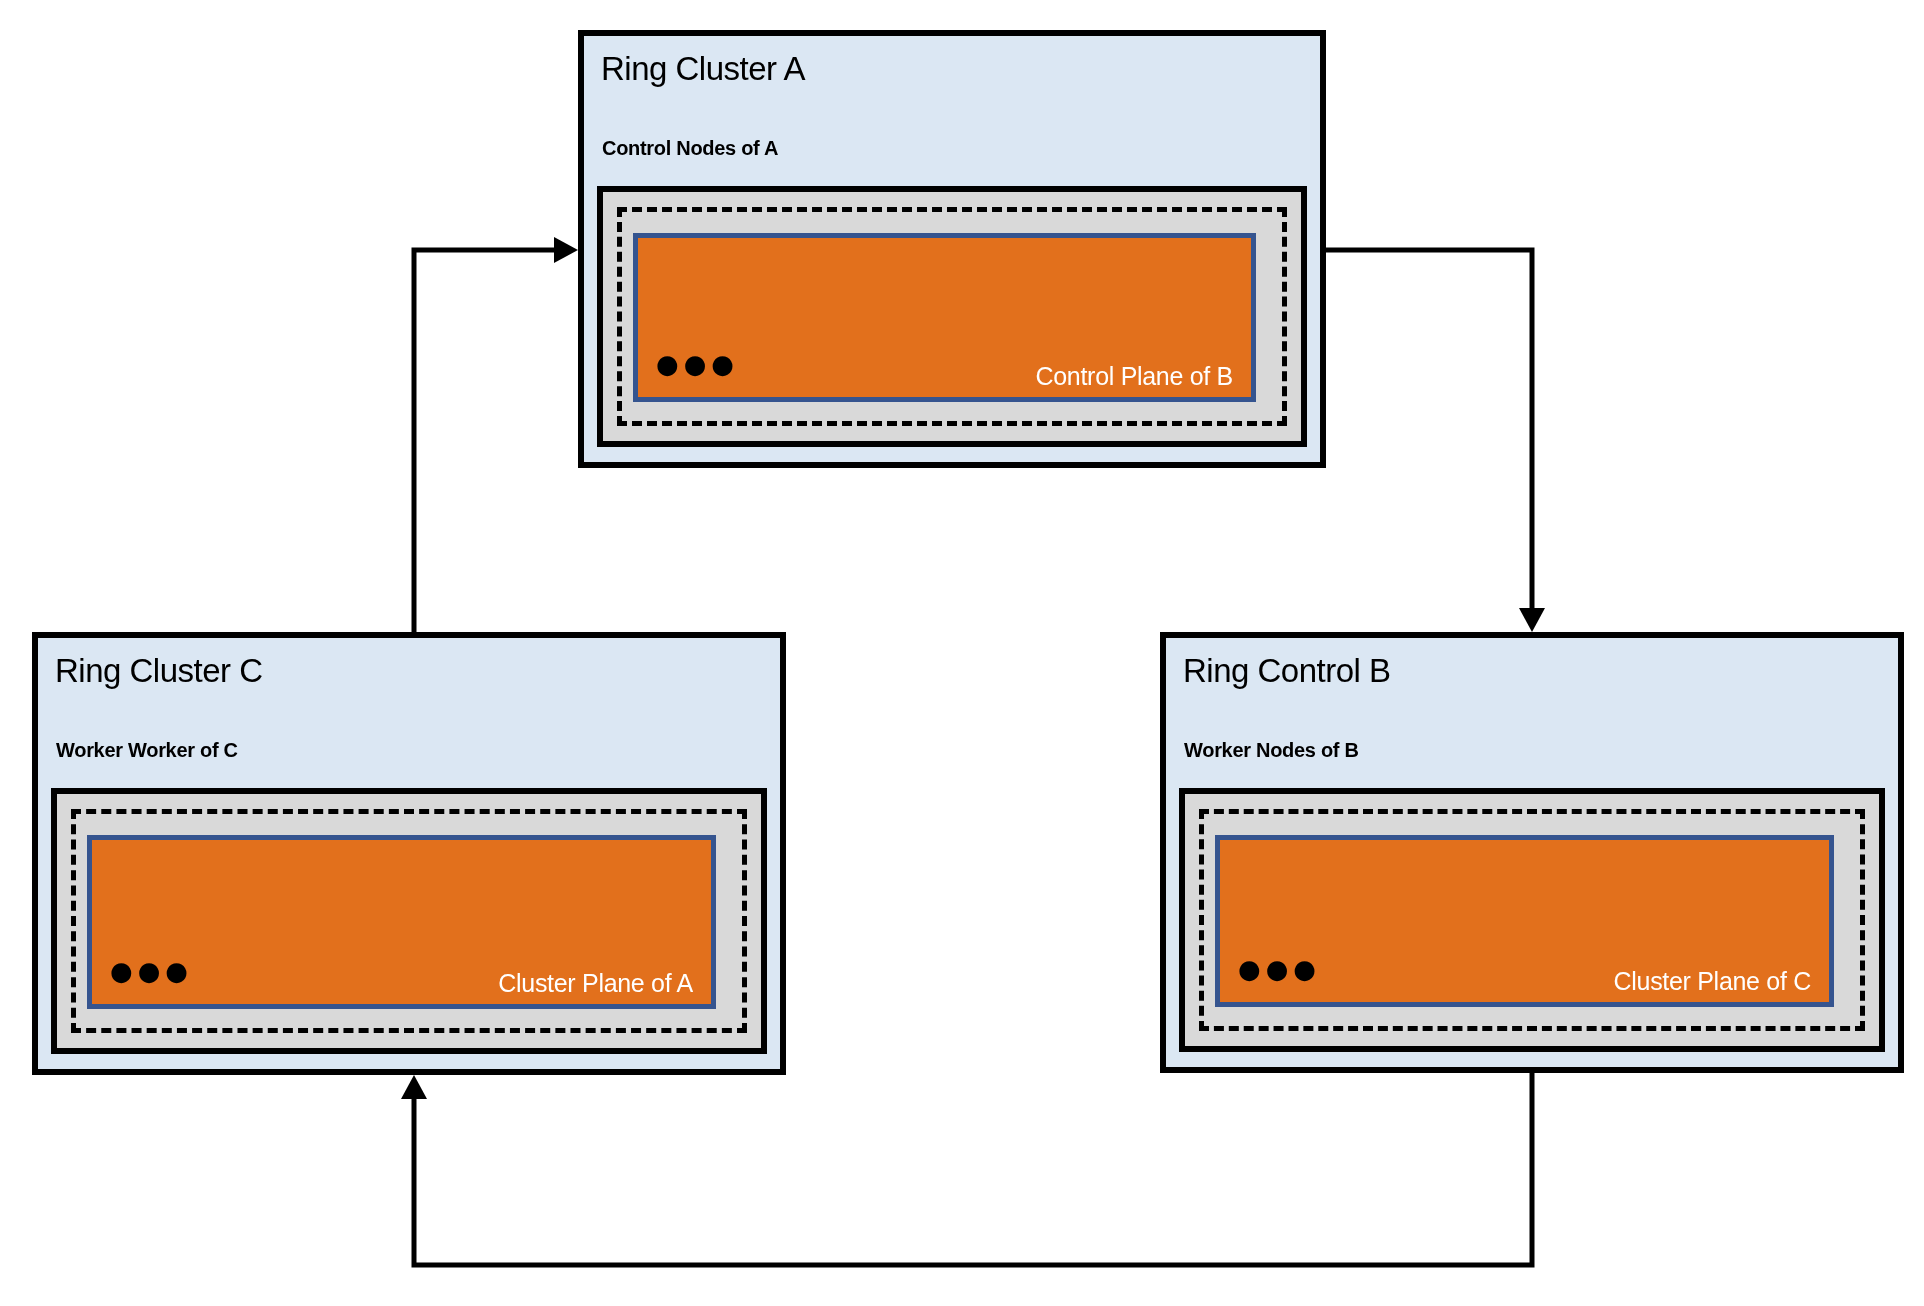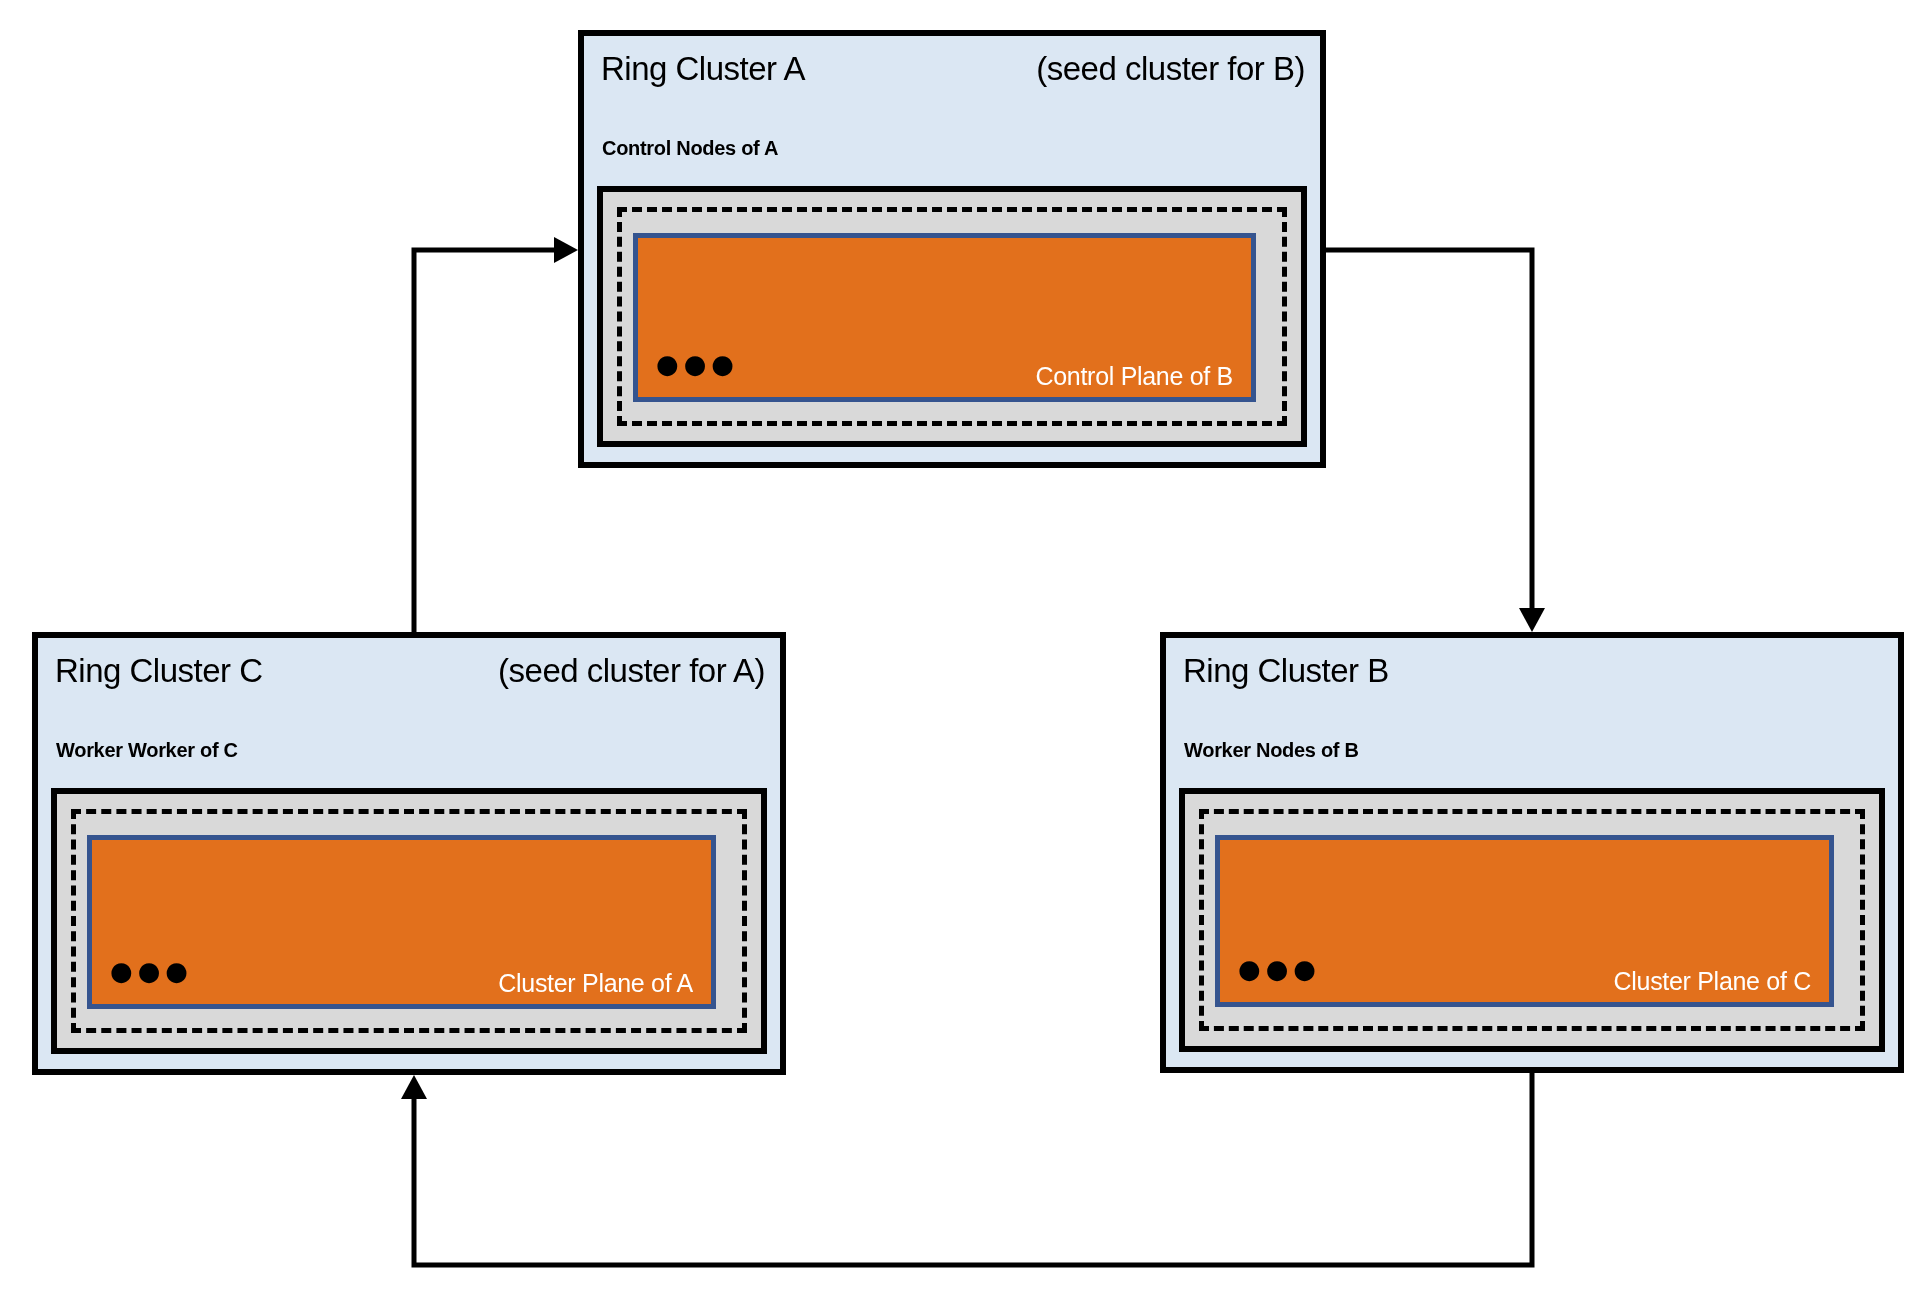--- a/index.html
+++ b/index.html
@@ -116,52 +116,50 @@
     </g>
     <g>
       <polyline class="arrow-line" points="1532,1073 1532,1265 414,1265 414,1097"></polyline>
       <polygon class="arrow-head" points="414,1075 401,1099 427,1099"></polygon>
     </g>
   </svg>
 
   <div class="cluster" id="cluster-a">
     <div class="title-row">
       <span>Ring Cluster A</span>
-      <span>(seed cluster for B)</span>
     </div>
     <div class="worker-label">Control Nodes of A</div>
     <div class="node-box">
       <div class="dashed-box">
         <div class="control-plane">
           <span class="dots">●●●</span>
           <span class="cp-label">Control Plane of B</span>
         </div>
       </div>
     </div>
   </div>
 
   <div class="cluster" id="cluster-b">
     <div class="title-row">
-      <span>Ring Cluster B</span>
+      <span>Ring Control B</span>
     </div>
     <div class="worker-label">Worker Nodes of B</div>
     <div class="node-box">
       <div class="dashed-box">
         <div class="control-plane">
           <span class="dots">●●●</span>
           <span class="cp-label">Cluster Plane of C</span>
         </div>
       </div>
     </div>
   </div>
 
   <div class="cluster" id="cluster-c">
     <div class="title-row">
       <span>Ring Cluster C</span>
-      <span>(seed cluster for A)</span>
     </div>
     <div class="worker-label">Worker Worker of C</div>
     <div class="node-box">
       <div class="dashed-box">
         <div class="control-plane">
           <span class="dots">●●●</span>
           <span class="cp-label">Cluster Plane of A</span>
         </div>
       </div>
     </div>

